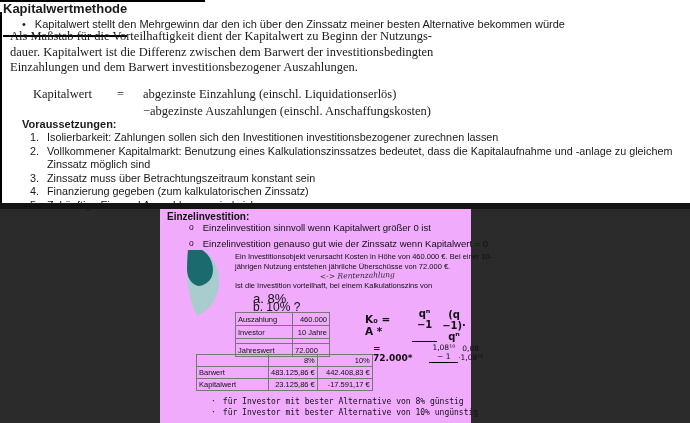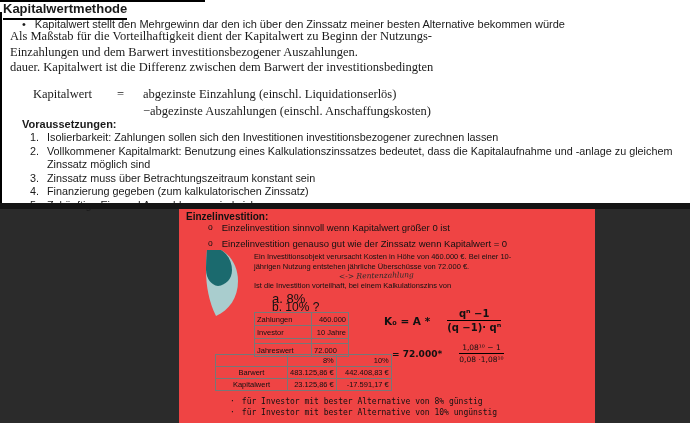--- a/index.html
+++ b/index.html
@@ -8,36 +8,36 @@
   }
   *{box-sizing:border-box; margin:0; padding:0;}
   html,body{width:690px;height:423px;overflow:hidden;}
   body{font-family:"Liberation Sans",sans-serif;color:var(--text);background:var(--page-bg);position:relative;}
   .abs{position:absolute;}
 
   
   .top-section{left:0;top:0;width:690px;height:203px;background:#ffffff;}
   .top-line{left:0;top:0;width:205px;height:2px;background:#000;}
   .left-border{left:0;top:12px;width:2px;height:191px;background:#000;}
-  .doc-title{left:3px;top:1px;font-size:13px;font-weight:bold;border-bottom:2px solid #000;padding-bottom:2px;}
+  .doc-title{left:3px;top:1px;font-size:13px;font-weight:bold;border-bottom:2px solid #000;padding-bottom:19px;}
   .intro-bullet{left:22px;top:18px;width:655px;font-size:11px;display:flex;}
   .intro-bullet .marker{margin-right:9px;}
   .serif-block{left:10px;top:29px;font-family:"Liberation Serif",serif;font-size:12.5px;line-height:15.5px;white-space:nowrap;}
   .equation{left:33px;top:86px;font-family:"Liberation Serif",serif;font-size:12.5px;display:grid;grid-template-columns:84px 26px auto;line-height:17px;}
   .equation .l2{grid-column:3;}
   .vor-heading{left:22px;top:118px;font-size:11px;font-weight:bold;}
   .vor-list{left:30px;top:131px;width:648px;font-size:10.8px;line-height:13.5px;}
   .vor-item{display:flex;}
   .vor-item .num{width:17px;flex:0 0 17px;}
 
   
   .dark-strip{left:0;top:203px;width:690px;height:6px;background:var(--divider);}
 
   
-  .panel{left:179px;top:209px;width:416px;height:214px;background:#ef4444;color:#111;}
+  .panel{left:160px;top:209px;width:311px;height:214px;background:#f0abfc;color:#111;}
   .panel-heading{left:7px;top:2px;font-size:10px;font-weight:bold;}
   .circle-bullet{left:29px;font-size:9.5px;display:flex;white-space:nowrap;}
   .circle-bullet .marker{margin-right:9px;font-size:8.5px;}
   .cb1{top:13px;} .cb2{top:29px;}
 
   .logo{left:26px;top:41px;width:34px;height:66px;}
   .logo .petal-light{fill:var(--teal-light);}
   .logo .petal-dark{fill:var(--teal-dark);}
 
   .example-text{left:75px;top:43px;font-size:7.5px;line-height:10px;white-space:nowrap;}
@@ -46,25 +46,25 @@
   .option-a{left:93px;top:82px;font-size:13px;}
   .option-b{left:93px;top:91px;font-size:12px;}
 
   table{border-collapse:collapse;font-size:7.5px;}
   td{border:1px solid var(--table-border);padding:0 2px;white-space:nowrap;overflow:hidden;}
   .input-table{left:75px;top:103px;}
   .input-table td.c1{width:57px;} .input-table td.c2{width:37px;text-align:right;margin-left:40px;}
   .input-table tr{height:13px;} .input-table tr.spacer{height:5px;}
   .input-table td.left{text-align:left;text-decoration:underline;}
   .result-table{left:36px;top:145px;}
-  .result-table td.c1{width:72px;text-align:center;} .result-table td.c2{width:48px;text-align:right;} .result-table td.c3{width:55px;text-align:right;}
+  .result-table td.c1{width:72px;} .result-table td.c2{width:48px;text-align:right;} .result-table td.c3{width:55px;text-align:right;}
   .result-table tr{height:12px;}
 
   .formula{display:flex;align-items:center;font-family:"DejaVu Sans",sans-serif;}
-  .frac{display:inline-flex;flex-direction:column;text-align:center;margin-left:17px;justify-content:center;}
+  .frac{display:inline-flex;flex-direction:row;text-align:center;margin-left:17px;justify-content:center;}
   .frac .num{border-bottom:1.4px solid #000;padding:0 3px 1px;}
   .frac .den{padding-top:1px;}
   .formula-symbolic{left:205px;top:99px;font-size:10.5px;font-weight:bold;}
   .formula-symbolic .frac{font-size:10px;}
   .formula-numeric{left:213px;top:134px;font-size:9px;font-weight:bold;}
   .formula-numeric .frac{font-size:7.5px;font-weight:normal;}
 
   .conclusions{left:51px;top:187px;font-family:"DejaVu Sans Mono",monospace;font-size:8px;line-height:11px;}
   .conclusion-item{display:flex;white-space:nowrap;}
   .conclusion-item .marker{margin-right:7px;}
@@ -78,22 +78,22 @@
 
   <div class="abs doc-title">Kapitalwertmethode</div>
 
   <div class="abs intro-bullet">
     <span class="marker">•</span>
     <span>Kapitalwert stellt den Mehrgewinn dar den ich über den Zinssatz meiner besten Alternative bekommen würde</span>
   </div>
 
   <div class="abs serif-block">
     <div>Als Maßstab für die Vorteilhaftigkeit dient der Kapitalwert zu Beginn der Nutzungs-</div>
+    <div>dauer. Kapitalwert ist die Differenz zwischen dem Barwert der investitionsbedingten</div>
     <div>Einzahlungen und dem Barwert investitionsbezogener Auszahlungen.</div>
-    <div>dauer. Kapitalwert ist die Differenz zwischen dem Barwert der investitionsbedingten</div>
   </div>
 
   <div class="abs equation">
     <span>Kapitalwert</span>
     <span>=</span>
     <span>abgezinste Einzahlung (einschl. Liquidationserlös)</span>
     <span class="l2">−abgezinste Auszahlungen (einschl. Anschaffungskosten)</span>
   </div>
 
   <div class="abs vor-heading">Voraussetzungen:</div>
@@ -149,21 +149,21 @@
 
   <div class="abs annotation">&lt;-&gt; Rentenzahlung</div>
 
   <div class="abs question">Ist die Investition vorteilhaft, bei einem Kalkulationszins von</div>
   <div class="abs option-a">a. 8%</div>
   <div class="abs option-b">b. 10% ?</div>
 
   <table class="abs input-table">
     <tbody>
         <tr>
-      <td class="c1">Zahlungen</td>
+      <td class="c1">Auszahlung</td>
       <td class="c2">460.000</td>
     </tr>
     <tr>
       <td class="c1">Investor</td>
       <td class="c2">10 Jahre</td>
     </tr>
     <tr class="spacer">
       <td class="c1"></td>
       <td class="c2"></td>
     </tr>

